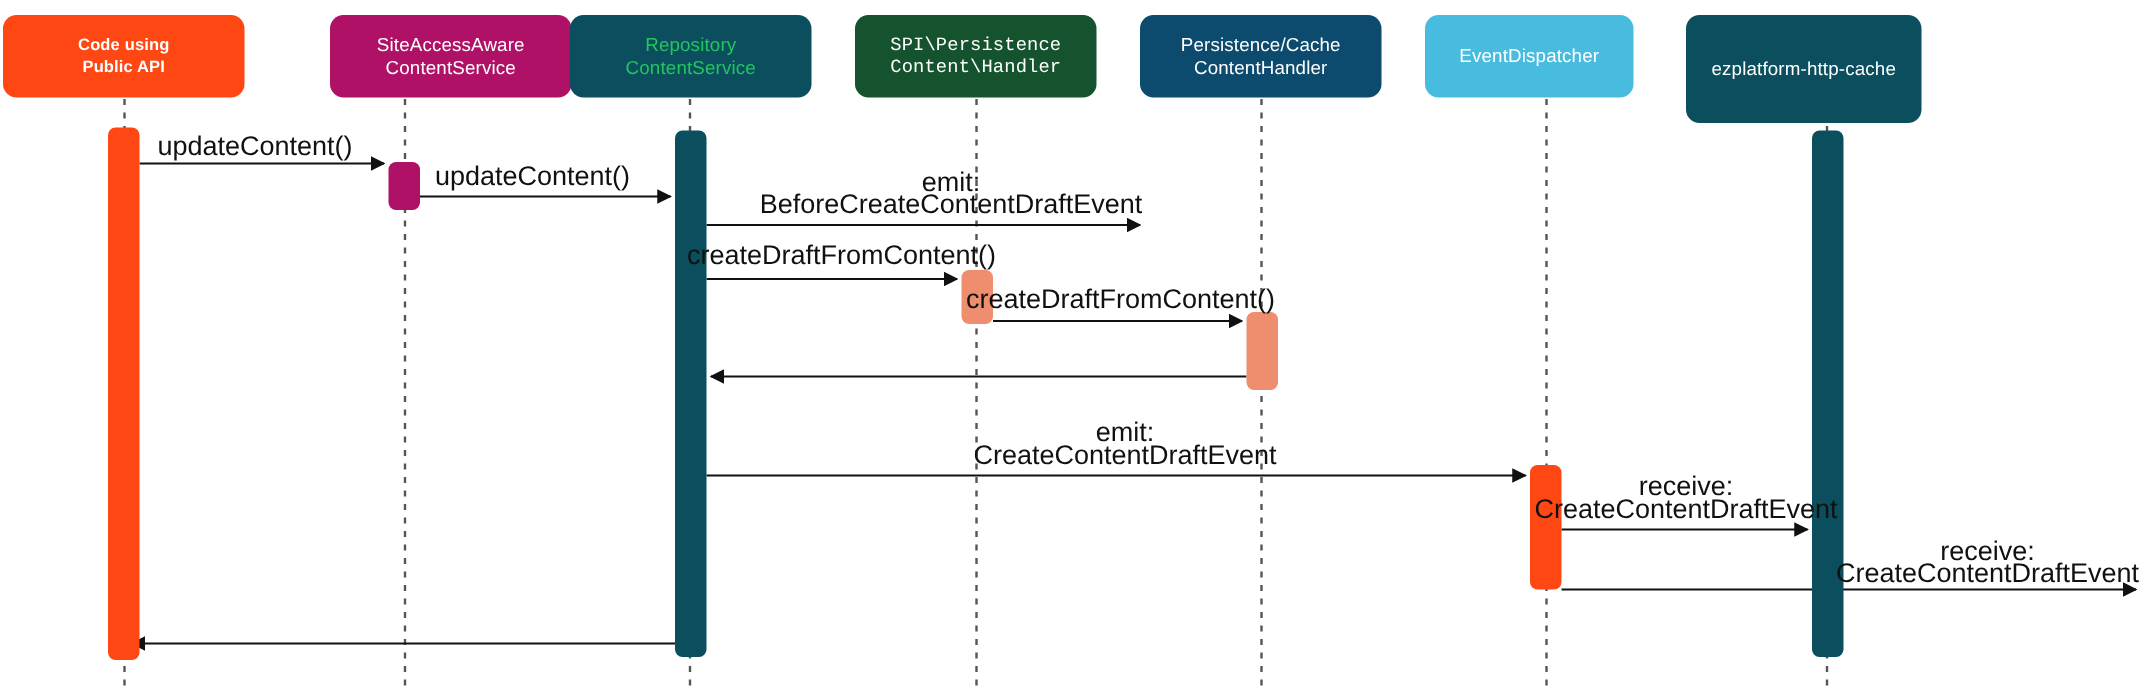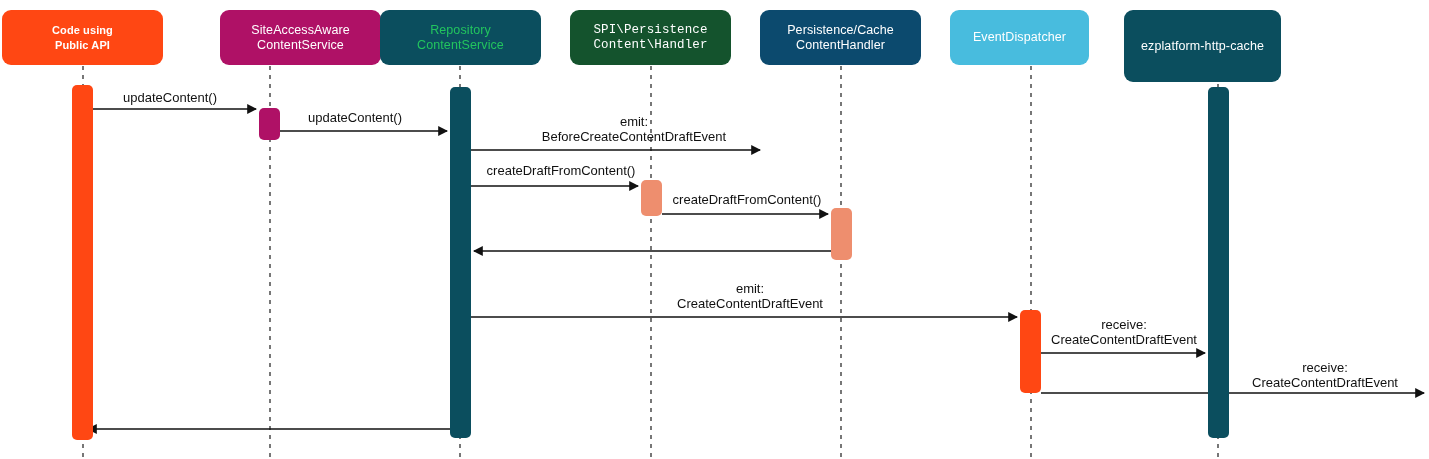--- a/index.html
+++ b/index.html
@@ -39,21 +39,21 @@
   .participant-box.bold {
     font-weight: bold;
     font-size: 11px;
   }
   .activation {
     position: absolute;
     border-radius: 5px;
   }
   .msg-label {
     position: absolute;
-    font-size: 13px;
+    font-size: 18px;
     line-height: 15px;
     color: #111111;
     text-align: center;
     white-space: pre-line;
     transform: translateX(-50%);
   }
 </style>
 </head>
 <body>
 

